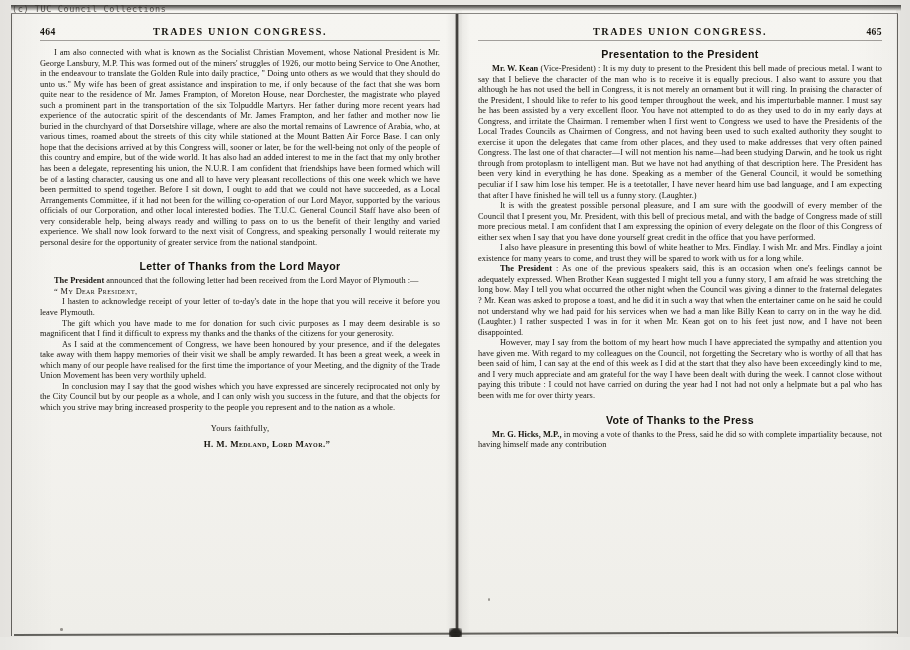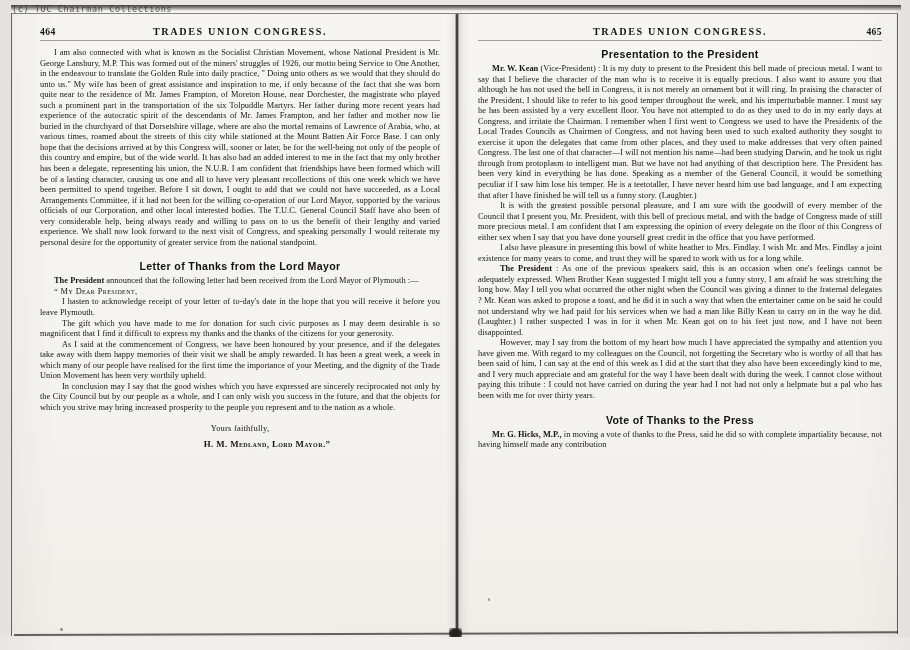--- a/index.html
+++ b/index.html
@@ -297,16 +297,16 @@
 
     <p class="body indent-wide"><b>The President</b><span> : As one of the previous speakers said, this is an occasion when one's feelings cannot be adequately expressed.  When Brother Kean suggested I might tell you a funny story, I am afraid he was stretching the long bow.  May I tell you what occurred the other night when the Council was giving a dinner to the fraternal delegates ?   Mr. Kean was asked to propose a toast, and he did it in such a way that when the entertainer came on he said he could not understand why we had paid for his services when we had a man like Billy Kean to carry on in the way he did.   (Laughter.)   I rather suspected I was in for it when Mr. Kean got on to his feet just now, and I have not been disappointed.</span></p>
 
     <p class="body indent-wide">However, may I say from the bottom of my heart how much I have appreciated the sympathy and attention you have given me.  With regard to my colleagues on the Council, not forgetting the Secretary who is worthy of all that has been said of him, I can say at the end of this week as I did at the start that they also have been exceedingly kind to me, and I very much appreciate and am grateful for the way I have been dealt with during the week. I cannot close without paying this tribute : I could not have carried on during the year had I not had not only a helpmate but a pal who has been with me for over thirty years.</p>
 
     <h2 class="section">Vote of Thanks to the Press</h2>
 
     <p class="body indent"><b>Mr. G. Hicks, M.P.,</b><span> in moving a vote of thanks to the Press, said he did so with complete impartiality because, not having himself made any contribution</span></p>
   </div>
 
-  <div class="watermark">(c) TUC Chairman Collections</div>
+  <div class="watermark">(c) TUC Council Collections</div>
 
   <div class="haze"></div>
 </div>
 
 </body></html>

